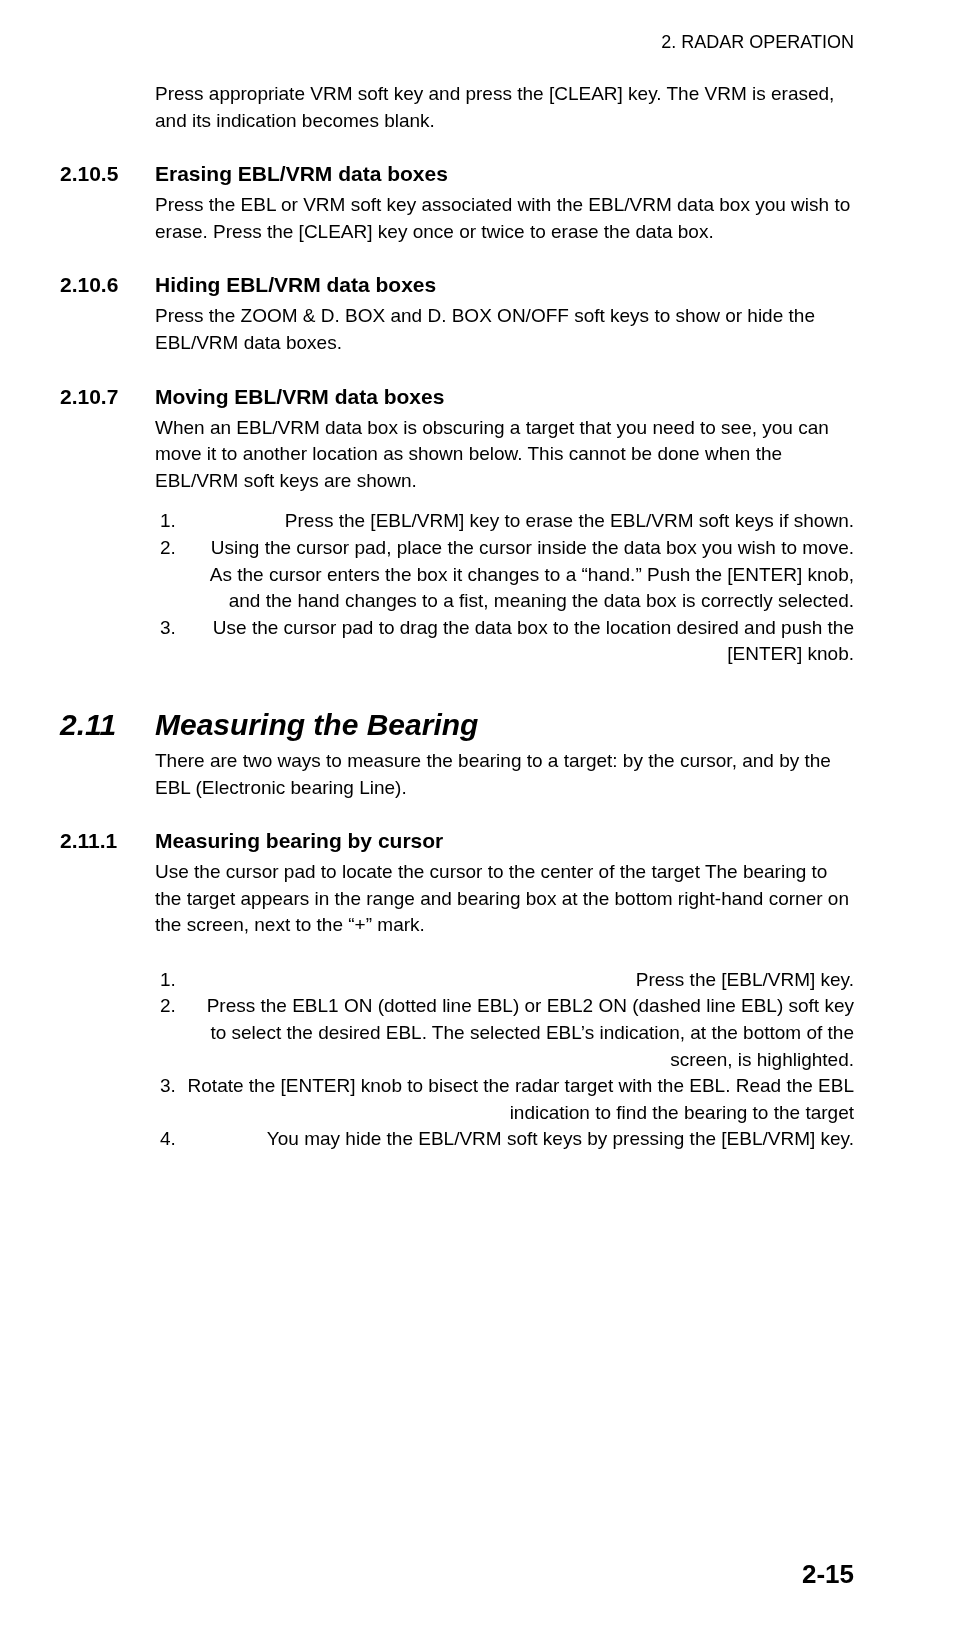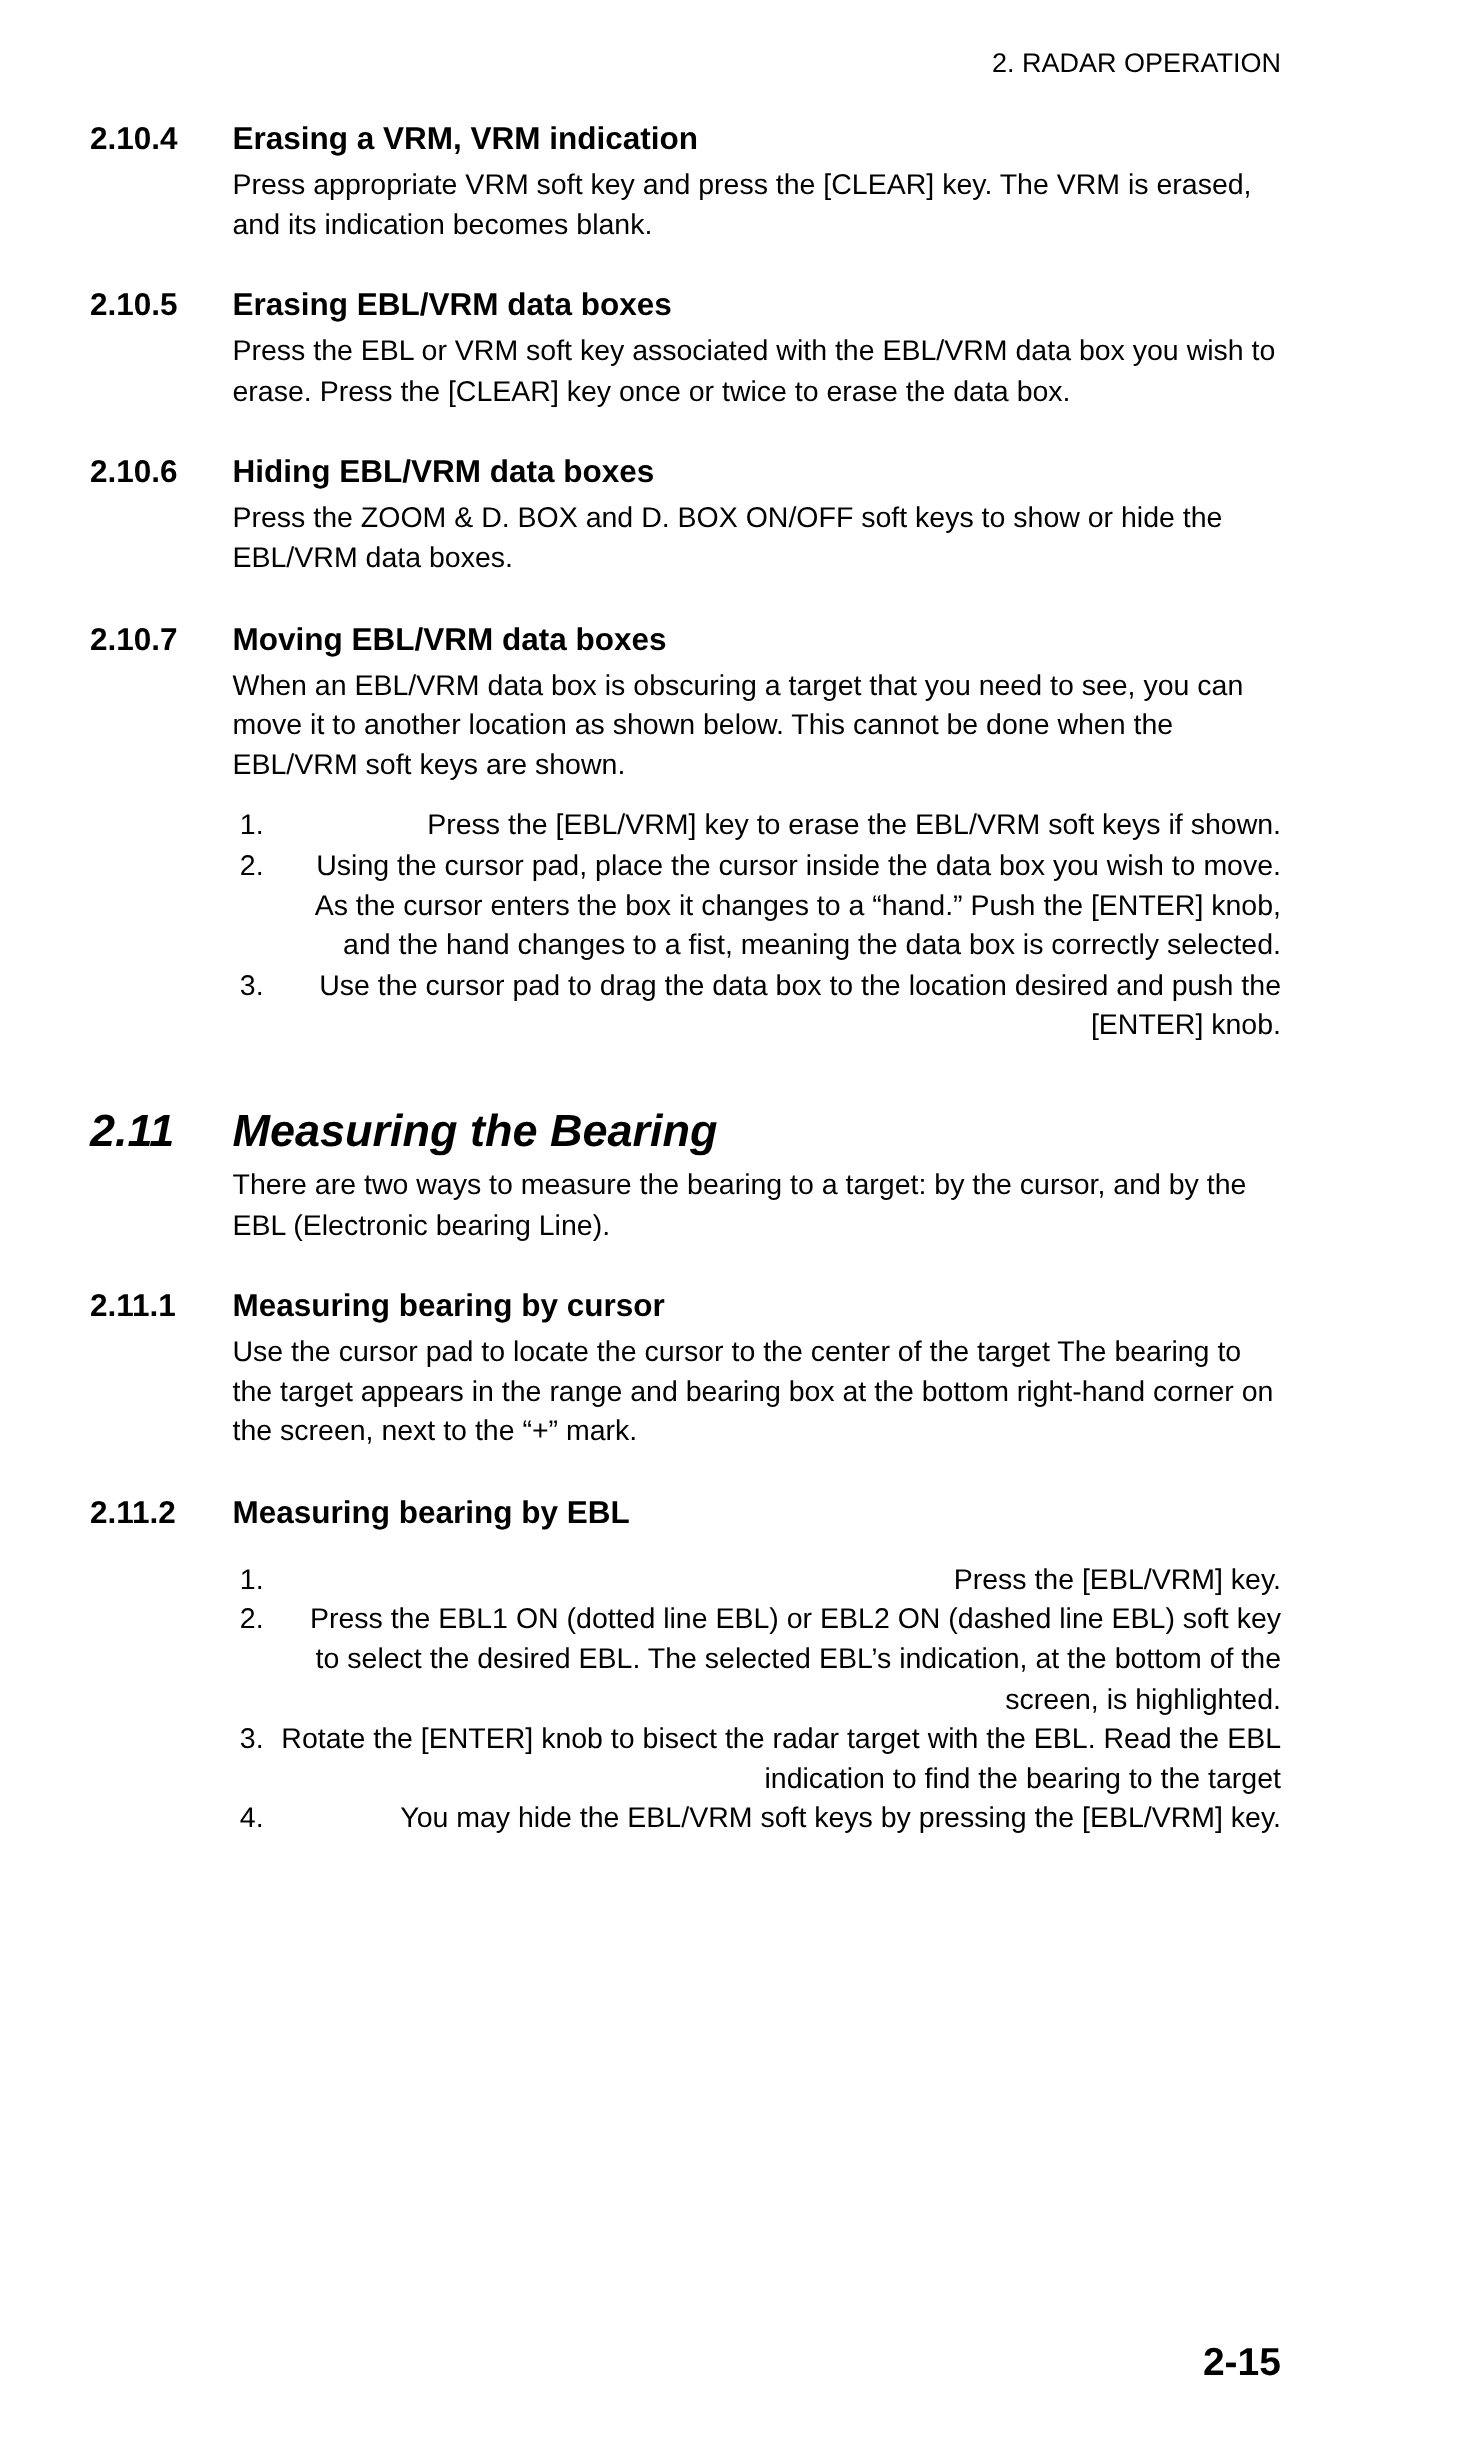--- a/index.html
+++ b/index.html
@@ -20,24 +20,20 @@
   .page-num { position: absolute; bottom: 43px; right: 60px; font-weight: bold; font-size: 26px; }
 </style>
 </head>
 <body>
 
 <div class="page">
 
   <div class="header-right">2. RADAR OPERATION</div>
 
   <div class="section">
-    <div class="section-row">
-      <div class="sec-num">2.10.4</div>
-      <div class="sec-title">Erasing a VRM, VRM indication</div>
-    </div>
     <div class="sec-body">Press appropriate VRM soft key and press the [CLEAR] key. The VRM is erased, and its indication becomes blank.</div>
   </div>
 
   <div class="section">
     <div class="section-row">
       <div class="sec-num">2.10.5</div>
       <div class="sec-title">Erasing EBL/VRM data boxes</div>
     </div>
     <div class="sec-body">Press the EBL or VRM soft key associated with the EBL/VRM data box you wish to erase. Press the [CLEAR] key once or twice to erase the data box.</div>
   </div>
@@ -75,24 +71,20 @@
 
   <div class="section">
     <div class="section-row">
       <div class="sec-num">2.11.1</div>
       <div class="sec-title">Measuring bearing by cursor</div>
     </div>
     <div class="sec-body">Use the cursor pad to locate the cursor to the center of the target The bearing to the target appears in the range and bearing box at the bottom right-hand corner on the screen, next to the “+” mark.</div>
   </div>
 
   <div class="section">
-    <div class="section-row">
-      <div class="sec-num">2.11.2</div>
-      <div class="sec-title">Measuring bearing by EBL</div>
-    </div>
     <div class="list-block" style="margin-top:20px;">
       <ol>
         <li>Press the [EBL/VRM] key.</li>
         <li>Press the EBL1 ON (dotted line EBL) or EBL2 ON (dashed line EBL) soft key to select the desired EBL. The selected EBL’s indication, at the bottom of the screen, is highlighted.</li>
         <li>Rotate the [ENTER] knob to bisect the radar target with the EBL. Read the EBL indication to find the bearing to the target</li>
         <li>You may hide the EBL/VRM soft keys by pressing the [EBL/VRM] key.</li>
       </ol>
     </div>
   </div>
 

